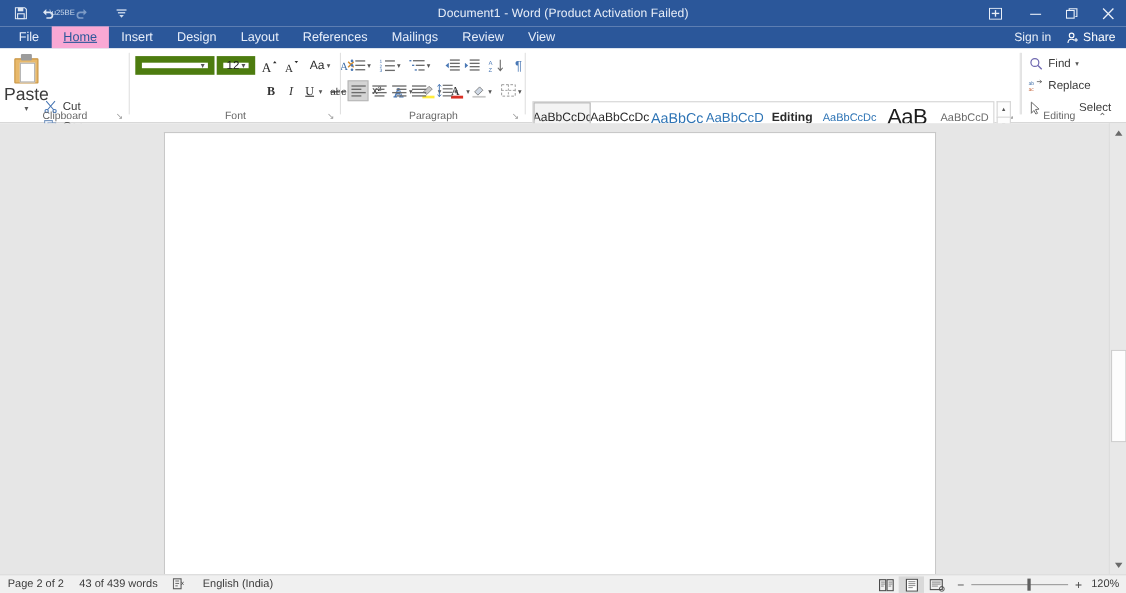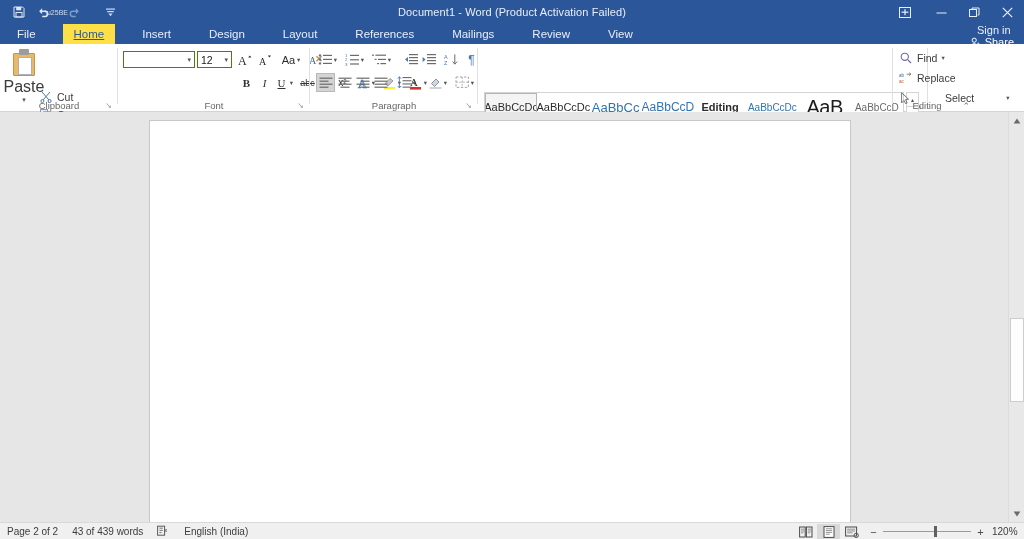--- a/index.html
+++ b/index.html
@@ -34,32 +34,32 @@
     width: 33px; height: 24px; display: flex; align-items: center; justify-content: center;
     color: #e9eff8; font-size: 11px;
   }
   .wc.ribbonopt { width: 40px; font-size: 11px; }
 
   
   .tabstrip {
     position: absolute; top: 24px; left: 0; width: 1024px; height: 20px;
     background: #2b579a;
   }
-  .tabs { position: absolute; left: 6px; top: 0; display: flex; height: 20px; align-items: stretch; gap: 16px; }
+  .tabs { position: absolute; left: 6px; top: 0; display: flex; height: 20px; align-items: stretch; }
   .tab {
     padding: 0 11px; height: 20px; display: flex; align-items: center;
     color: #e7eefa; font-size: 11.5px; white-space: nowrap;
   }
-  .tab.active { background: #fde047; color: #2b579a; text-decoration: underline; }
+  .tab.active { background: #f9a8d4; color: #2b579a; text-decoration: underline; }
   .tellme {
     position: absolute; left: 445px; top: 0; height: 20px; display: flex; align-items: center; gap: 5px;
     color: #b9cae3; font-size: 11px; font-style: italic;
   }
   .bulb { font-size: 11px; font-style: normal; color: #d5e0f0; }
-  .signin-wrap { position: absolute; right: 0; top: 0; height: 20px; display: flex; align-items: center; flex-direction: column; }
+  .signin-wrap { position: absolute; right: 0; top: 0; height: 20px; display: flex; align-items: center; }
   .signin { color: #e9eff8; font-size: 11px; padding: 0 8px; }
   .share { color: #ffffff; font-size: 11px; padding: 0 10px 0 6px; display: flex; align-items: center; gap: 4px; height: 20px; }
 
   
   .ribbon {
     position: absolute; top: 44px; left: 0; width: 1024px; height: 68px;
     background: #ffffff; border-bottom: 1px solid #d4d4d4;
   }
   .group { position: absolute; top: 0; height: 68px; }
   .group-label {
@@ -95,21 +95,21 @@
   .paste-text { font-size: 16px; color: #3b3b3b; }
   .mini-caret { font-size: 7px; color: #585858; line-height: 6px; }
 
   .cmd-row {
     position: absolute; display: flex; align-items: center; gap: 4px; height: 17px;
   }
   .ic { width: 15px; height: 15px; display: flex; align-items: center; justify-content: center; font-size: 11px; }
 
   
   .combo {
-    position: absolute; height: 17px; border: 1px solid #4d7c0f; background: #fff;
+    position: absolute; height: 17px; border: 6px solid #4d7c0f; background: #fff;
     display: flex; align-items: center; justify-content: space-between; padding: 0 3px;
     font-size: 10.5px; color: #222;
   }
   .combo .cv { overflow: hidden; white-space: nowrap; }
   .combo .cc { color: #555; font-size: 7px; }
   .fbtn {
     position: absolute; width: 19px; height: 19px; display: flex;
     align-items: center; justify-content: center; font-size: 11px; color: #333;
   }
   .fbtn.sel { background: #d4d4d4; border: 1px solid #b8b8b8; }
@@ -614,21 +614,21 @@
       <div class="gs">▴</div>
       <div class="gs">▾</div>
       <div class="gs">
         <svg width="9" height="7" viewBox="0 0 9 7">
             <rect x="0.5" y="0.5" width="8" height="1" fill="#666"></rect>
             <path d="M1.6 2.8h5.8L4.5 6z" fill="#666"></path>
           </svg>
       </div>
     </div>
 
-    <div class="group" style="left:892px; width:82px;">
+    <div class="group" style="left:928px; width:82px;">
       <div class="edit-cmd" style="left:6px; top:6px;">
         <span class="ic">
           <svg width="12" height="12" viewBox="0 0 12 12">
               <circle cx="4.8" cy="4.8" r="3.6" fill="none" stroke="#6f68b0" stroke-width="1.1"></circle>
               <path d="M7.6 7.6l3.4 3.4" stroke="#6f68b0" stroke-width="1.2"></path>
             </svg>
         </span>
         <span>Find</span>
         <span class="cc-small">▾</span>
       </div>

